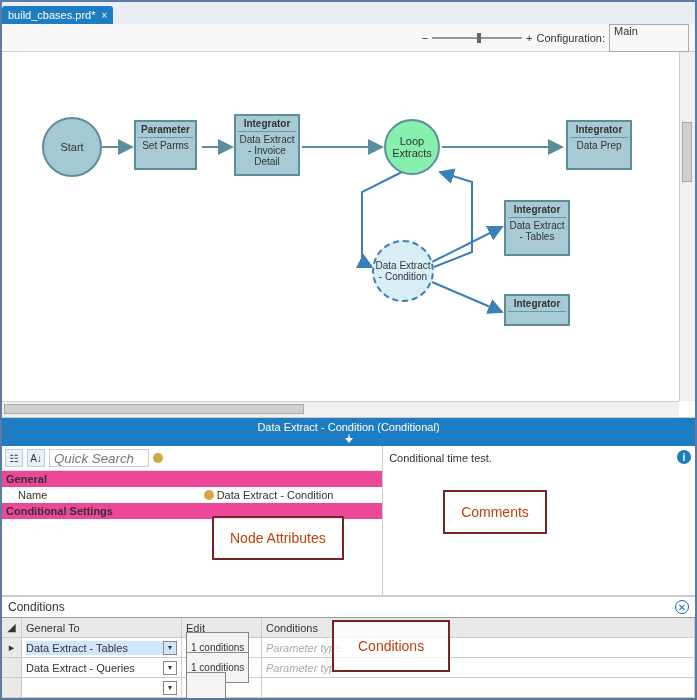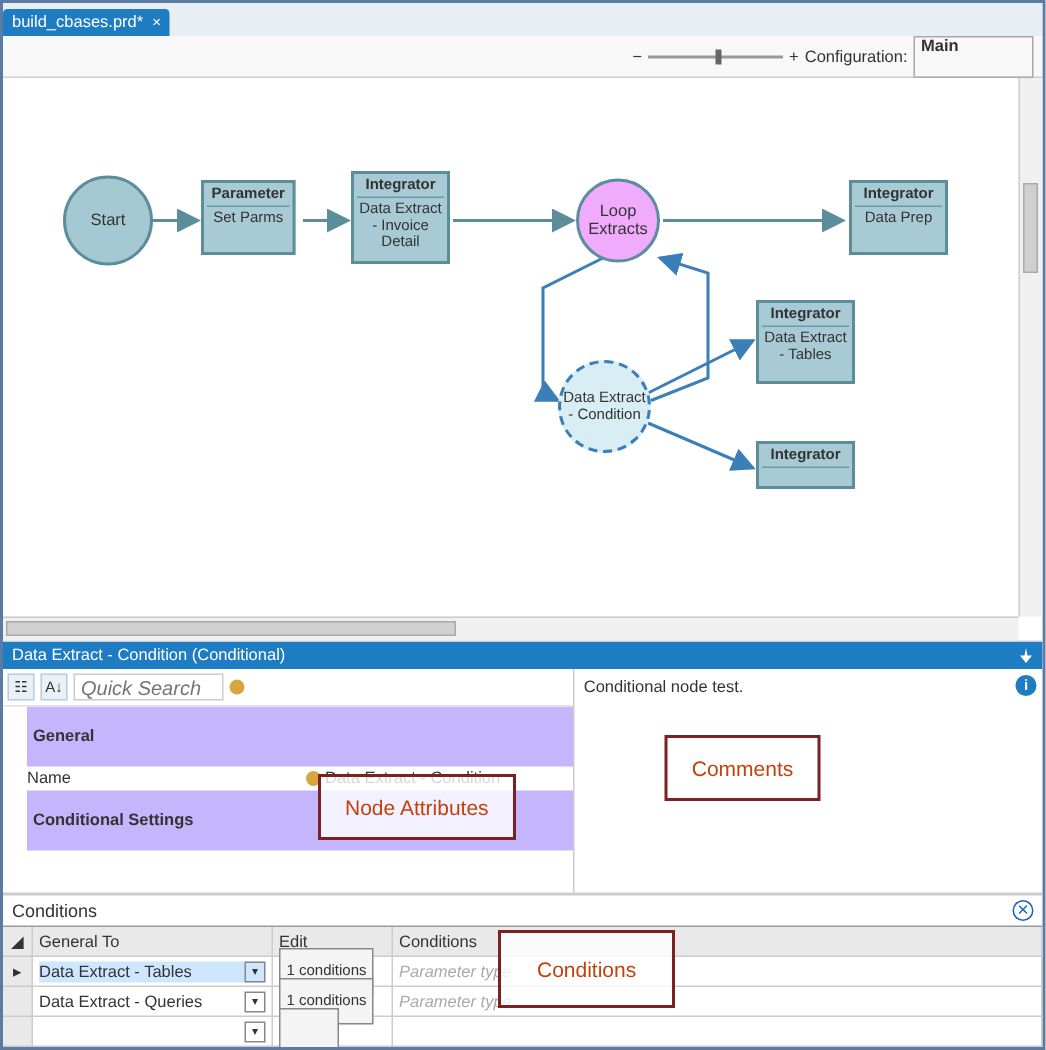--- a/index.html
+++ b/index.html
@@ -6,54 +6,54 @@
   body { width: 697px; height: 700px; background: #fff; border: 2px solid #5a7ba3; font-size: 11px; color: #333; overflow: hidden; display: flex; flex-direction: column; }
 
   .tabbar { background: #e8eef4; height: 22px; display: flex; align-items: flex-end; }
   .tab { background: #1e7cc2; color: #fff; padding: 3px 6px; display: flex; align-items: center; gap: 6px; font-size: 11px; border-top-left-radius: 3px; border-top-right-radius: 3px; }
   .tab .x { font-size: 10px; cursor: pointer; }
 
   .config-row { background: #f8f8f8; border-bottom: 1px solid #d0d0d0; height: 28px; display: flex; align-items: center; justify-content: flex-end; padding: 0 6px; gap: 4px; }
   .slider-track { width: 90px; height: 2px; background: #999; position: relative; }
   .slider-thumb { position: absolute; top: -4px; width: 4px; height: 10px; background: #666; }
   .config-label { font-size: 11px; }
-  .config-sel { height: 28px; width: 80px; border: 1px solid #aaa; padding: 0 4px; font-size: 11px; font-weight: bold; }
+  .config-sel { height: 28px; width: 80px; border: 1px solid #aaa; padding: 0 4px; font-size: 11px; }
 
   .canvas-wrap { flex: 1 1 auto; position: relative; background: #fff; border-bottom: 1px solid #ccc; overflow: hidden; }
   .canvas { position: absolute; inset: 0; }
 
   .node-circ { position: absolute; border-radius: 50%; display: flex; align-items: center; justify-content: center; text-align: center; font-size: 11px; }
   .node-start { background: #a5c9d3; border: 2px solid #5b8e9a; width: 60px; height: 60px; }
-  .node-loop  { background: #f0abfc; border: 2px solid #5b8e9a; width: 56px; height: 56px; }
+  .node-loop  { background: #86efac; border: 2px solid #5b8e9a; width: 56px; height: 56px; }
   .node-cond  { background: #d9eef4; border: 2px dashed #3a7fb8; width: 62px; height: 62px; }
 
   .node-rect { position: absolute; background: #a7cad4; border: 2px solid #5b8e9a; display: flex; flex-direction: column; text-align: center; font-size: 10px; line-height: 1.1; padding: 2px; }
   .node-rect .hd { font-weight: bold; border-bottom: 1px solid #6a99a6; padding-bottom: 2px; margin-bottom: 2px; }
   .node-stack::before, .node-stack::after { content: ""; position: absolute; width: 100%; height: 100%; border: 2px solid #5b8e9a; background: #a7cad4; z-index: -1; }
   .node-stack::before { top: -6px; left: 6px; }
   .node-stack::after  { top: -3px; left: 3px; }
 
   .hscroll { position: absolute; bottom: 0; left: 0; right: 16px; height: 16px; background: #f0f0f0; border-top: 1px solid #ccc; }
   .vscroll { position: absolute; top: 0; bottom: 16px; right: 0; width: 16px; background: #f0f0f0; border-left: 1px solid #ccc; }
   .scroll-thumb { background: #d0d0d0; border: 1px solid #aaa; position: absolute; }
 
-  .panel-hdr { background: #1e7cc2; color: #fff; padding: 3px 6px; font-size: 11px; display: flex; justify-content: space-between; align-items: center; }
+  .panel-hdr { background: #1e7cc2; color: #fff; padding: 3px 6px; font-size: 11px; display: flex; justify-content: space-between; align-items: center; flex-direction: column; }
   .pin { width: 10px; height: 10px; }
 
   .props-wrap { display: flex; height: 150px; border-bottom: 1px solid #ccc; }
   .props-left { width: 55%; display: flex; flex-direction: column; border-right: 1px solid #ccc; }
   .props-right { flex: 1; position: relative; padding: 4px; }
   .props-toolbar { padding: 3px; display: flex; align-items: center; gap: 4px; border-bottom: 1px solid #e0e0e0; }
   .ticon { width: 18px; height: 18px; border: 1px solid #bcd; background: #e9f1f8; display: flex; align-items: center; justify-content: center; font-size: 10px; }
   .qsearch { height: 18px; border: 1px solid #ccc; padding: 0 4px; width: 100px; font-style: italic; color: #b91c1c; }
   .prop-grid { flex: 1; overflow: auto; font-size: 11px; }
   .prop-row { display: flex; }
   .prop-row .lbl { width: 52%; padding: 2px 4px 2px 16px; }
   .prop-row .val { flex: 1; padding: 2px 4px; display: flex; align-items: center; gap: 3px; }
-  .prop-cat { font-weight: bold; background: #c4b5fd; padding: 14px 4px; margin-left: 16px; }
+  .prop-cat { font-weight: bold; background: #ec4899; padding: 2px 4px; }
   .badge-c { width: 10px; height: 10px; border-radius: 50%; background: #d8a640; display: inline-block; }
   .callout { position: absolute; border: 2px solid #7a2222; padding: 12px 16px; background: rgba(255,255,255,0.8); font-size: 14px; color: #c2410c; pointer-events: none; }
 
   .cond-wrap { flex: 0 0 auto; }
   .cond-title { padding: 3px 6px; font-size: 12px; display: flex; justify-content: space-between; align-items: center; border-top: 1px solid #ccc; }
   .cond-title .xbtn { color: #1565c0; border: 1px solid #1565c0; border-radius: 50%; width: 14px; height: 14px; display: flex; align-items: center; justify-content: center; font-size: 10px; }
   .cond-grid { border-top: 1px solid #999; position: relative; }
   .cgrid-head, .cgrid-row { display: flex; }
   .cgrid-head > div, .cgrid-row > div { border-right: 1px solid #ccc; border-bottom: 1px solid #ccc; padding: 2px 4px; height: 20px; display: flex; align-items: center; }
   .cgrid-head { background: #e9e9e9; font-size: 11px; }
@@ -175,21 +175,21 @@
             <span class="badge-c"></span>
             <span>Data Extract - Condition</span>
           </div>
       </div>
       <div class="prop-cat">Conditional Settings</div>
     </div>
     <div class="callout" style="left:210px;top:70px">Node Attributes</div>
   </div>
   <div class="props-right">
     <div style="position:absolute;right:4px;top:4px" class="info-i">i</div>
-    <div style="padding:2px">Conditional node test.</div>
+    <div style="padding:2px">Conditional time test.</div>
     <div class="callout" style="left:60px;top:44px">Comments</div>
   </div>
 </div>
 
 <div class="cond-wrap">
   <div class="cond-title">
     <span>Conditions</span>
     <span class="xbtn">✕</span>
   </div>
   <div class="cond-grid" style="position:relative">

